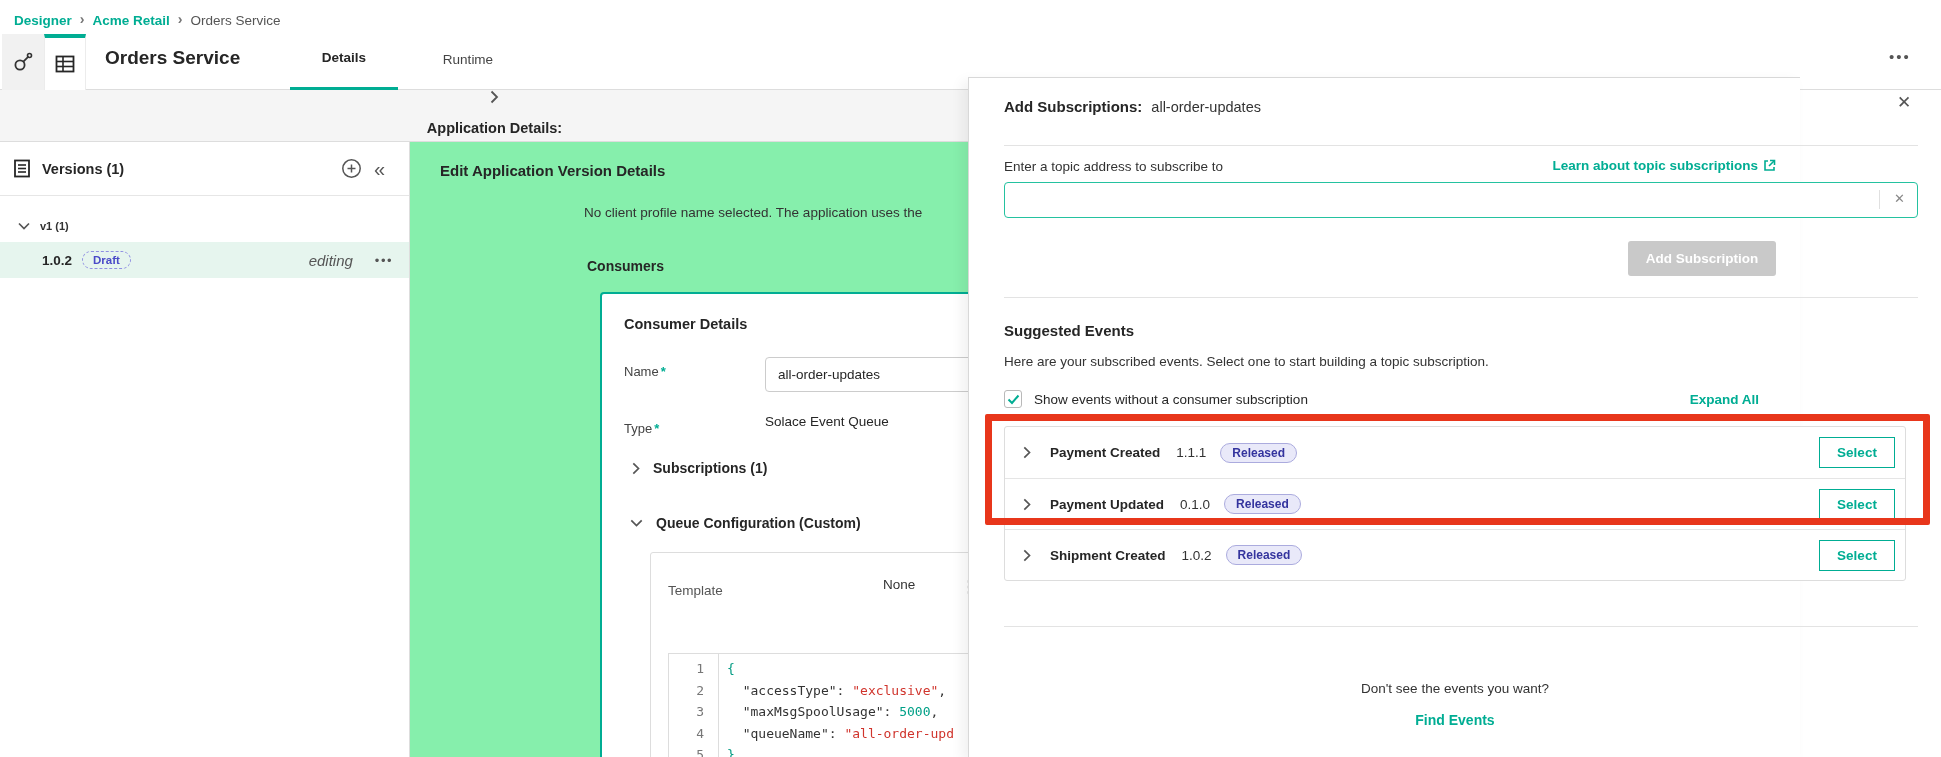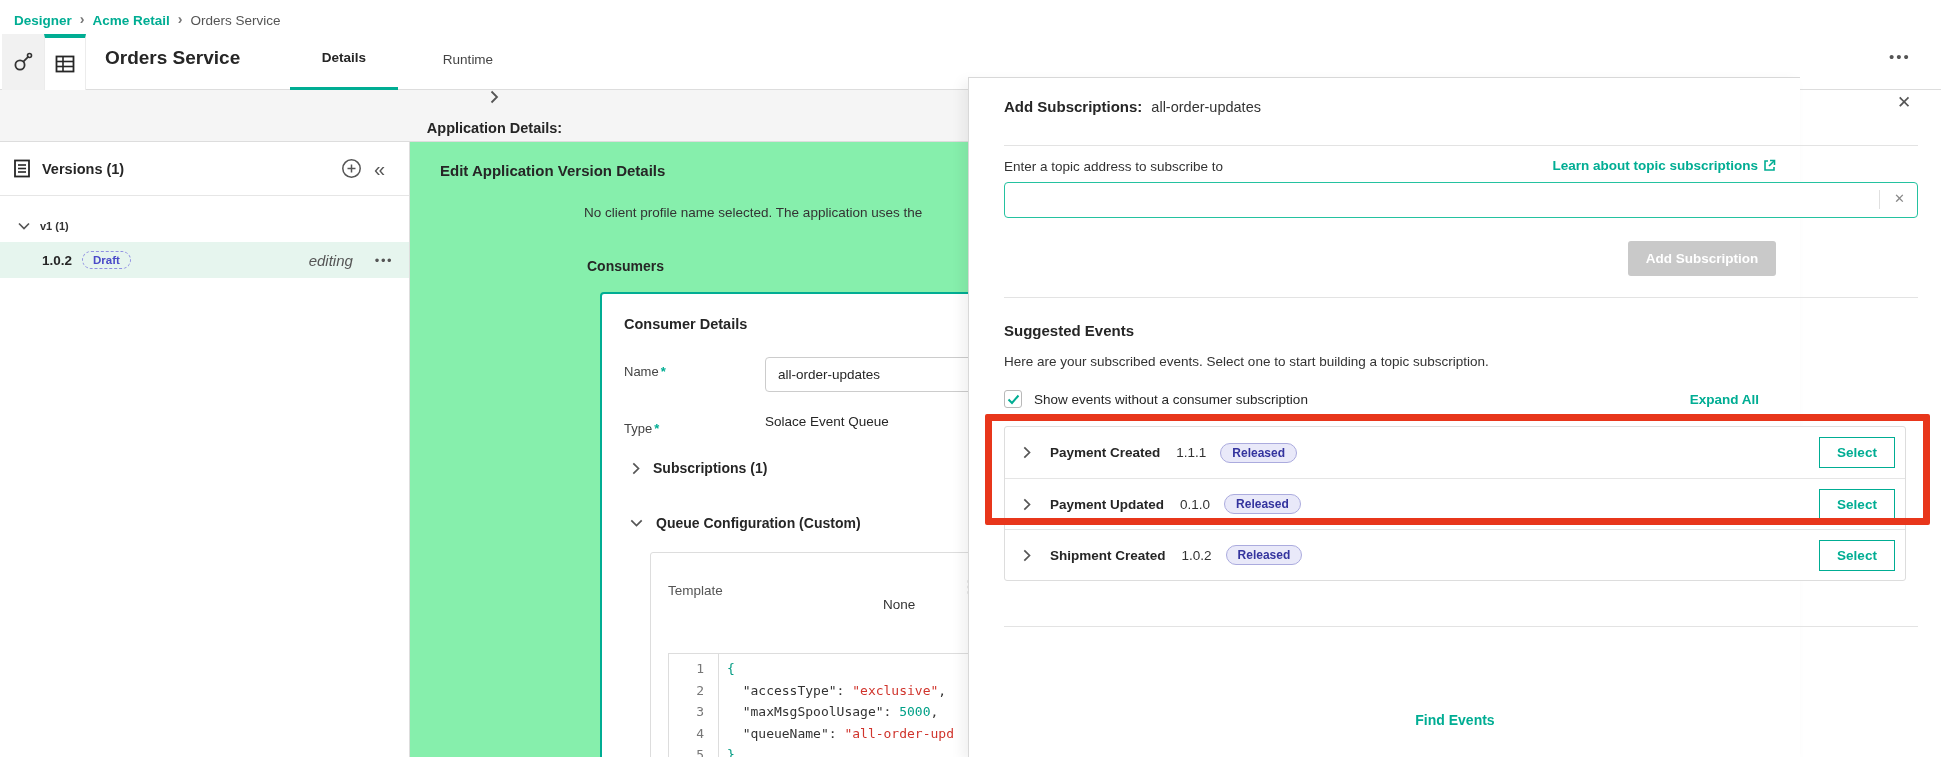--- a/index.html
+++ b/index.html
@@ -50,21 +50,21 @@
   .consumers-label { position:absolute; left:177px; top:116px; font-size:14px; font-weight:bold; color:#262626; }
   .consumer-panel { position:absolute; left:190px; top:150px; width:430px; height:640px; border:2px solid #00AD93; border-radius:4px; background:#fff; }
   .cp-title { position:absolute; left:22px; top:22px; font-size:14.5px; font-weight:bold; color:#262626; }
   .field-label { position:absolute; font-size:13px; color:#444; }
   .req-star { color:#00AD93; font-weight:bold; margin-left:2px; }
   .name-input { position:absolute; left:163px; top:63px; width:240px; height:35px; border:1px solid #ccc; border-radius:4px; font-family:"Liberation Sans",sans-serif; font-size:13.5px; color:#262626; padding:0 12px; background:#fff; }
   .type-value { position:absolute; left:163px; top:120px; font-size:13.5px; color:#262626; }
   .section-row { position:absolute; display:flex; align-items:center; gap:13px; font-size:14px; font-weight:bold; color:#262626; cursor:pointer; }
   .template-box { position:absolute; left:48px; top:258px; width:430px; height:380px; border:1px solid #ddd; border-radius:3px; background:#fff; }
   .tpl-label { position:absolute; left:17px; top:30px; font-size:13.5px; color:#555; }
-  .tpl-value { position:absolute; left:232px; top:44px; font-size:13.5px; color:#333; }
+  .tpl-value { position:absolute; left:232px; top:24px; font-size:13.5px; color:#333; }
   .tpl-kebab { position:absolute; left:310px; top:24px; font-size:16px; font-weight:bold; color:#555; cursor:pointer; }
   .code-editor { position:absolute; left:17px; top:100px; width:410px; height:270px; border:1px solid #ddd; background:#fff; display:flex; font-family:"DejaVu Sans Mono", monospace; font-size:13px; }
   .gutter { width:50px; border-right:1px solid #ddd; padding:4px 14px 0 0; text-align:right; color:#777; }
   .gutter div, .code-lines div { height:21.5px; line-height:21.5px; white-space:pre; }
   .code-lines { padding:4px 0 0 8px; color:#333; }
   .tok-brace { color:#009B82; }
   .tok-str { color:#D0342C; }
   .tok-num { color:#00A087; }
 
   
@@ -321,18 +321,19 @@
             </svg>
           </span>
         <span class="ev-name">Shipment Created</span>
         <span class="ev-version">1.0.2</span>
         <span class="released-badge">Released</span>
         <button class="select-btn">Select</button>
       </div>
     </div>
 
     <div class="pn-divider" style="top:548px;"></div>
+    <div class="pn-footer-q">Don't see the events you want?</div>
     <div class="pn-footer-link">Find Events</div>
   </div>
 
   <div class="abs red-annotation"></div>
 
 </div>
 
 </body></html>

